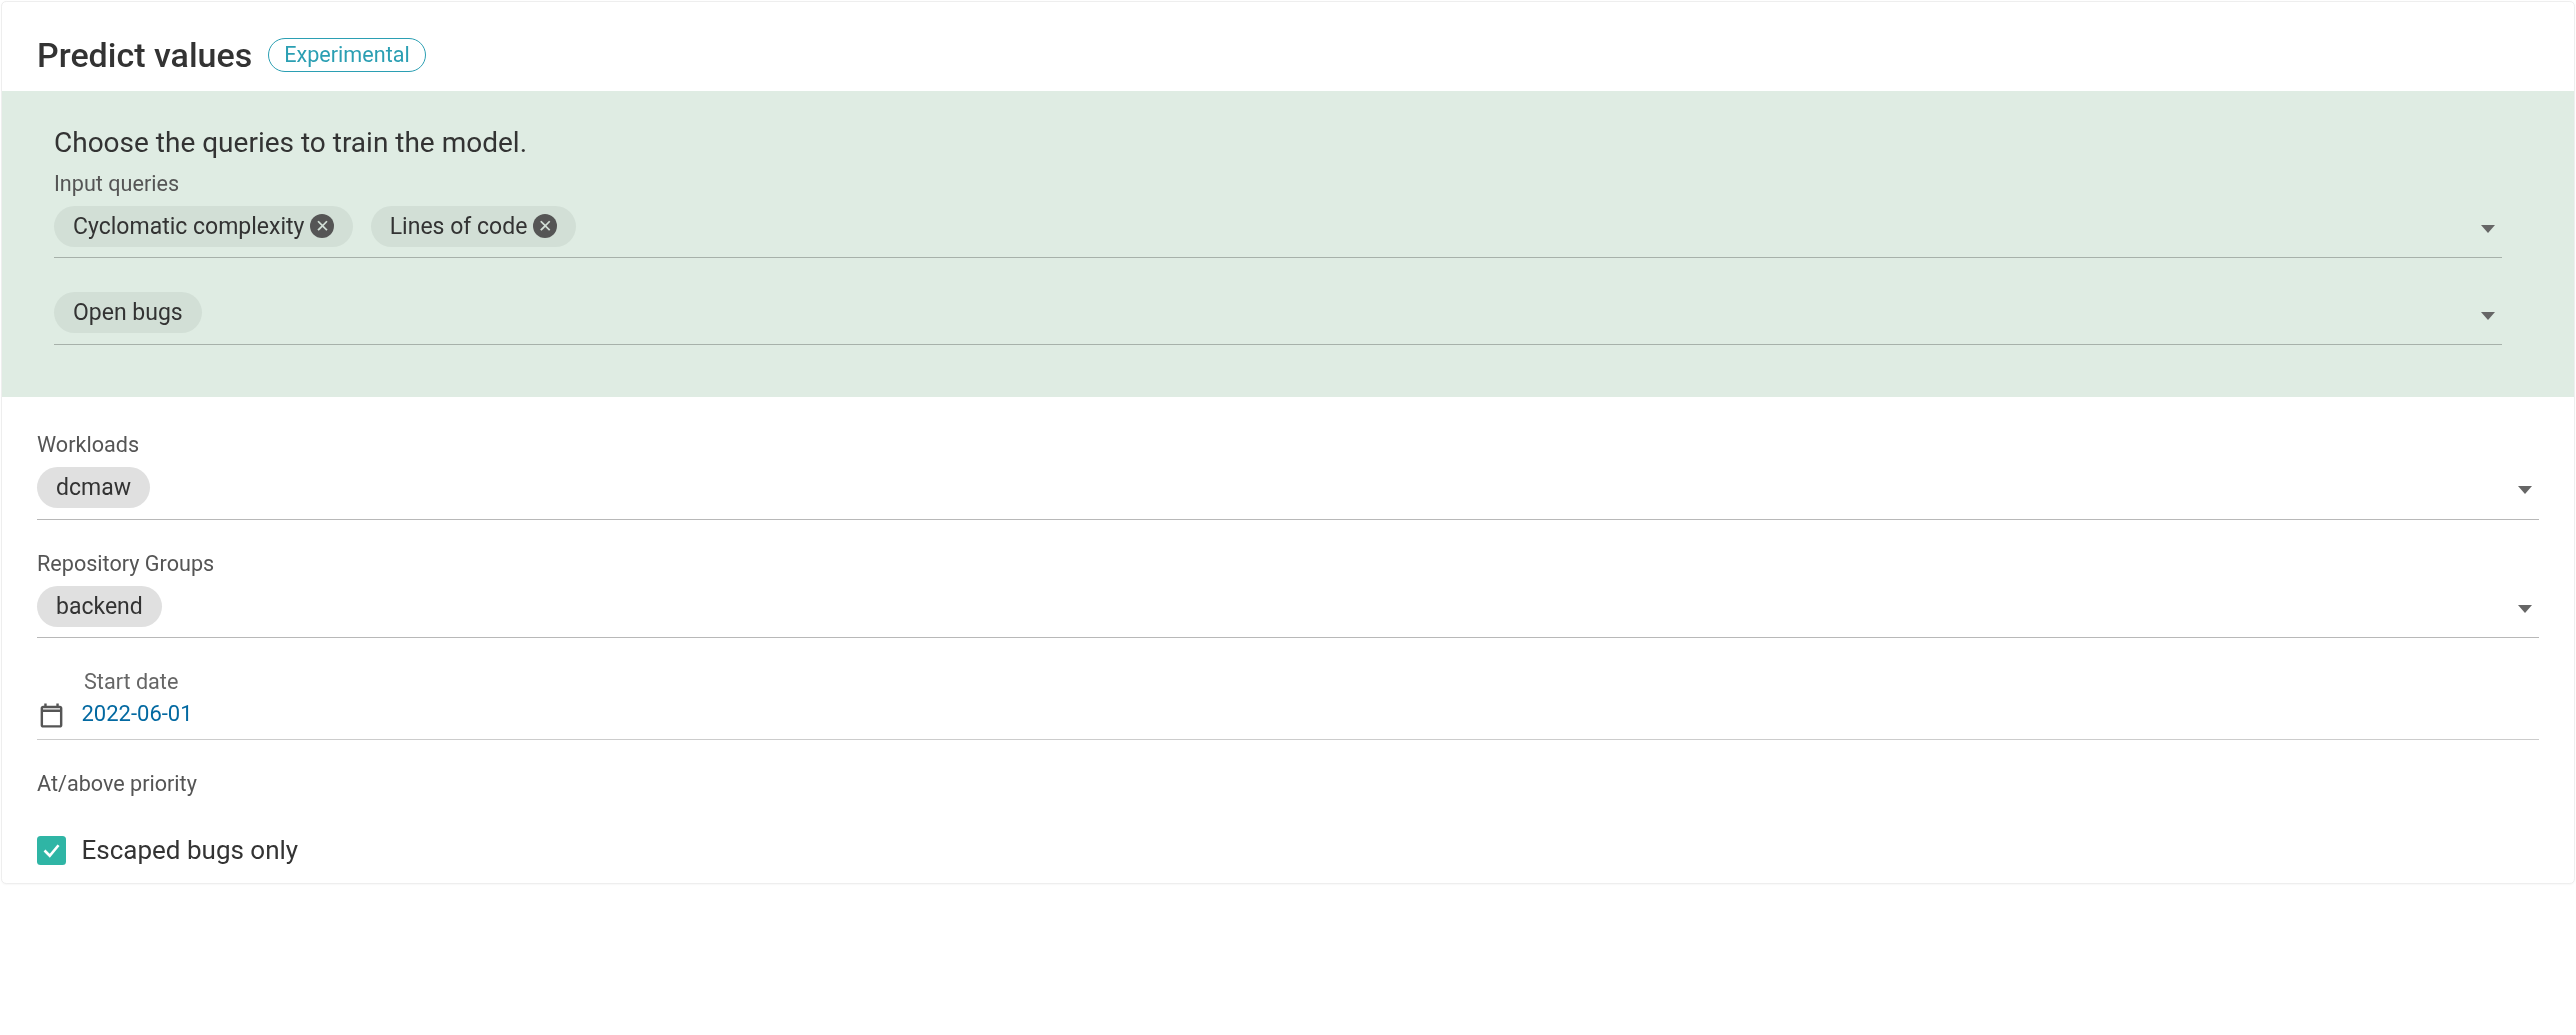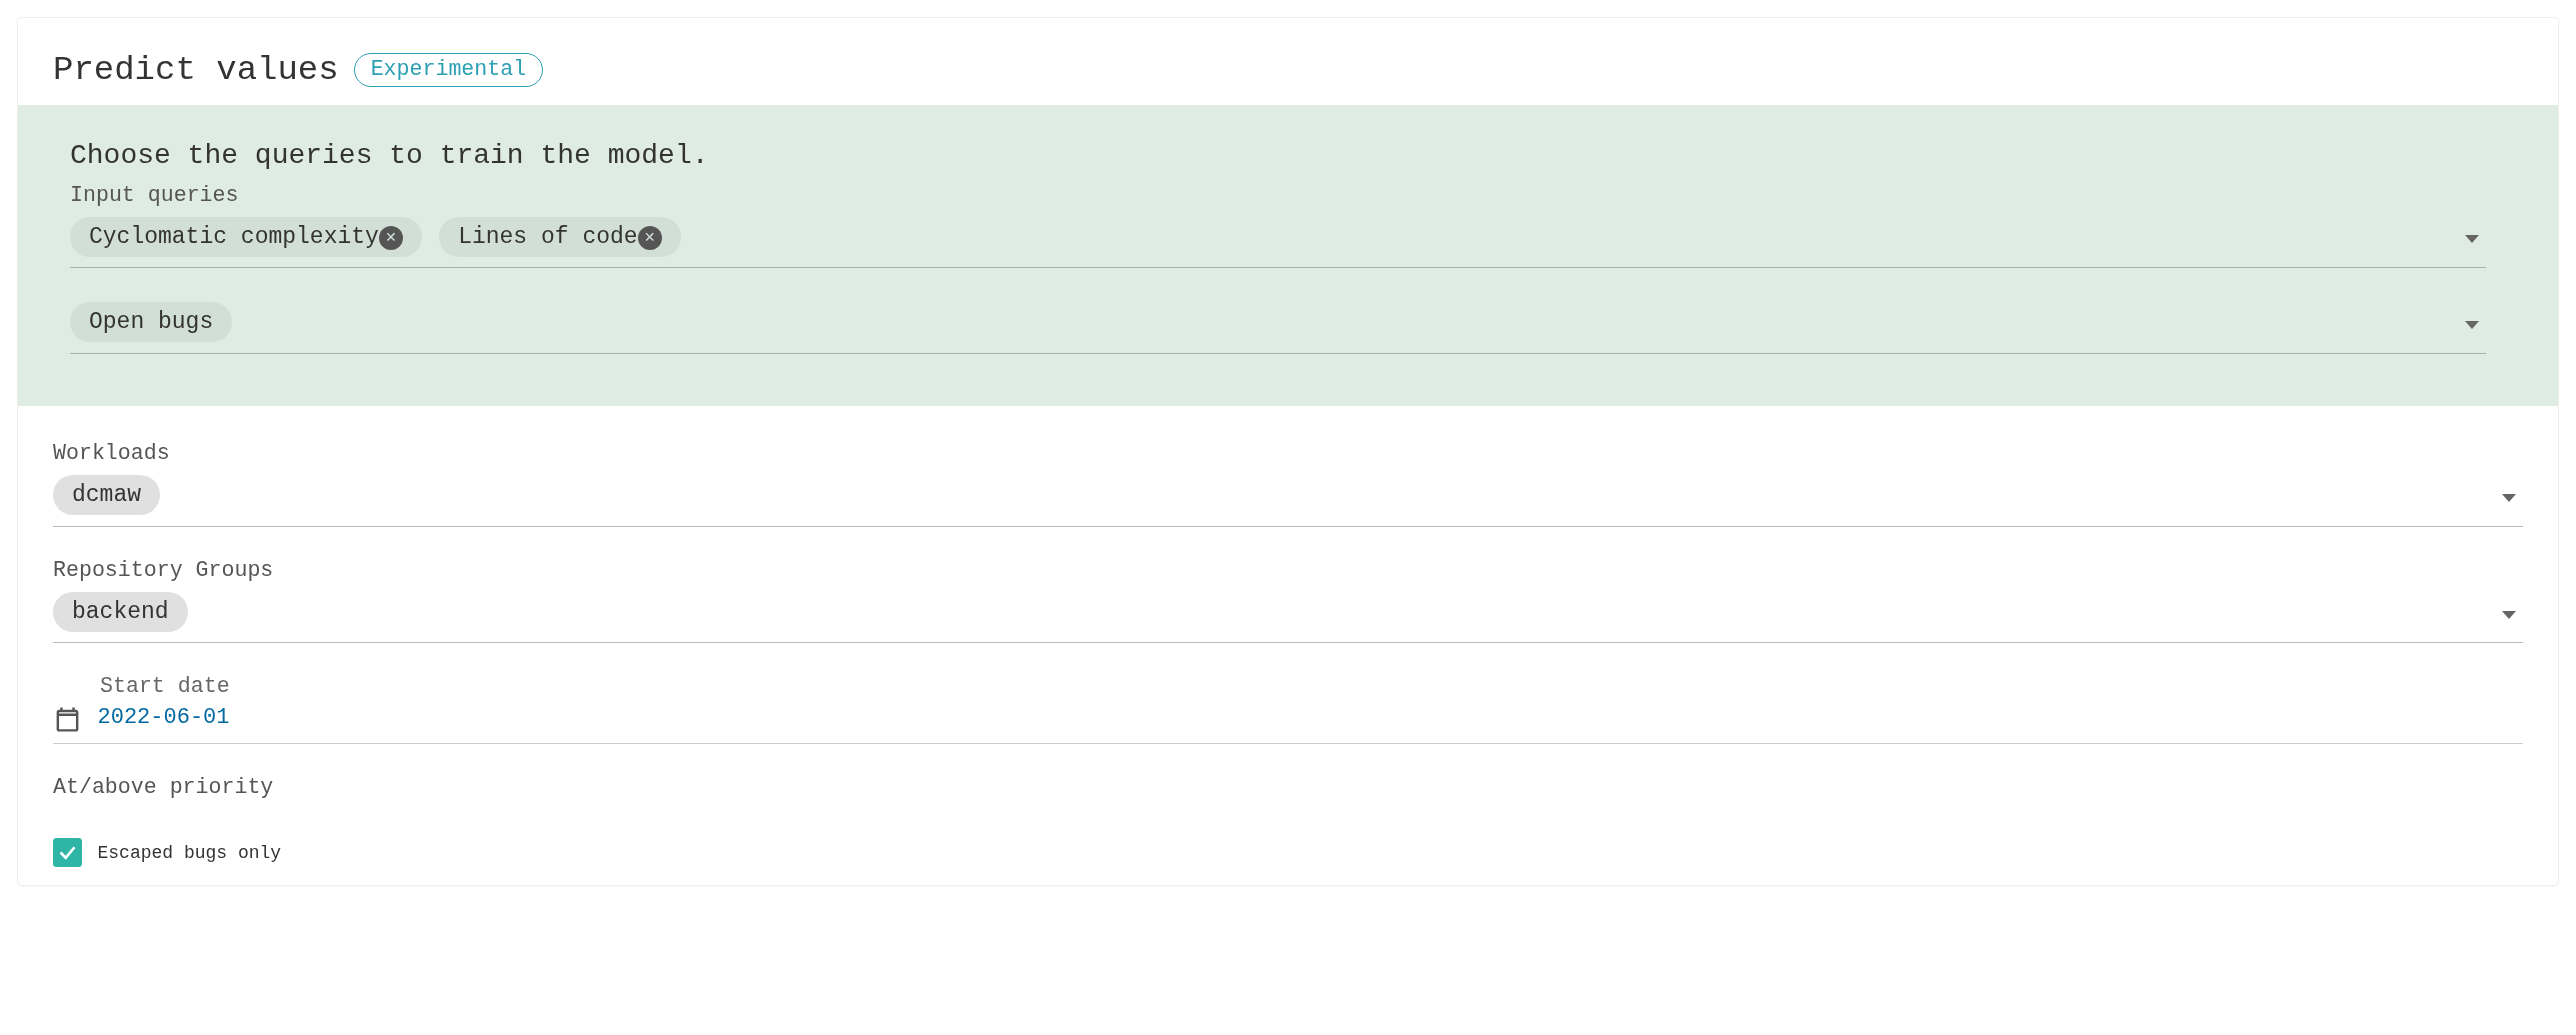--- a/index.html
+++ b/index.html
@@ -4,26 +4,25 @@
 <style>
   * { box-sizing: border-box; margin: 0; padding: 0; }
   body {
     font-family: -apple-system, BlinkMacSystemFont, "Segoe UI", Roboto, "Helvetica Neue", Arial, sans-serif;
     background: #fff;
     color: #333;
     width: 2576px;
     height: 1036px;
   }
   .card {
-    margin: 17px;
+    margin: 1px;
     border: 0.9px solid #eee;
     border-radius: 5.2px;
     background: #fff;
     box-shadow: 0 0.9px 1.7px rgba(0,0,0,0.03);
-    font-family: Liberation Mono, monospace;
   }
   .header {
     padding: 33px 35px 15.5px 35px;
   }
   .title-row {
     display: flex;
     align-items: center;
     gap: 15.5px;
   }
   .title {
@@ -67,22 +66,22 @@
     position: relative;
   }
   .chip-row-green {
     border-bottom: 0.9px solid rgba(0,0,0,0.25);
   }
   .chip {
     background: #e0e0e0;
     border-radius: 863px;
     padding: 7px 19px;
     display: inline-flex;
-    align-items: flex-end;
-    gap: 0;
+    align-items: center;
+    gap: 6px;
     font-size: 23px;
     color: #333;
   }
   .chip-green {
     background: #d2dfd6;
   }
   .chip-remove {
     width: 24px;
     height: 24px;
     border-radius: 50%;
@@ -146,21 +145,21 @@
     background: #2fb5a5;
     border-radius: 3.5px;
     display: inline-flex;
     align-items: center;
     justify-content: center;
     color: #fff;
     cursor: pointer;
   }
   .checkbox svg { width: 21px; height: 21px; fill: none; stroke: #fff; stroke-width: 3; }
   .check-label {
-    font-size: 18px;
+    font-size: 26px;
     color: #333;
   }
 </style>
 </head>
 <body>
 
 <div class="card">
 
   <div class="header">
     <div class="title-row">

